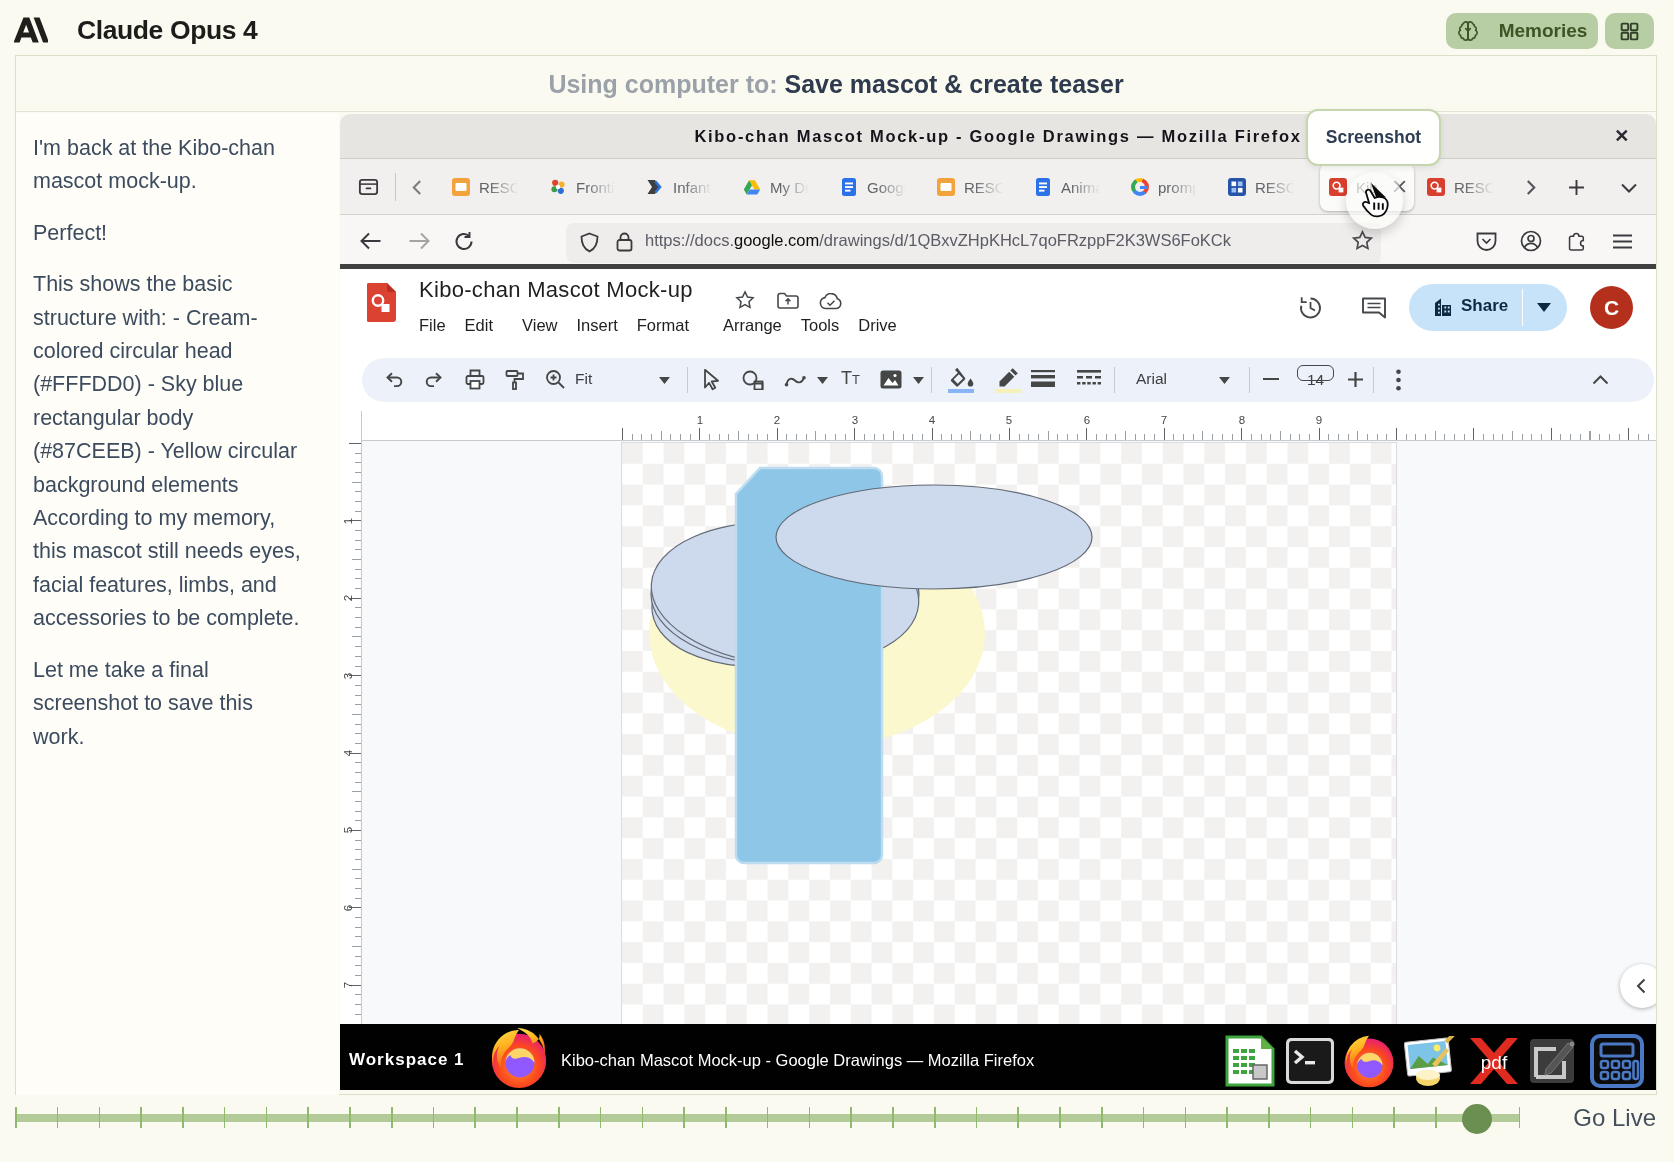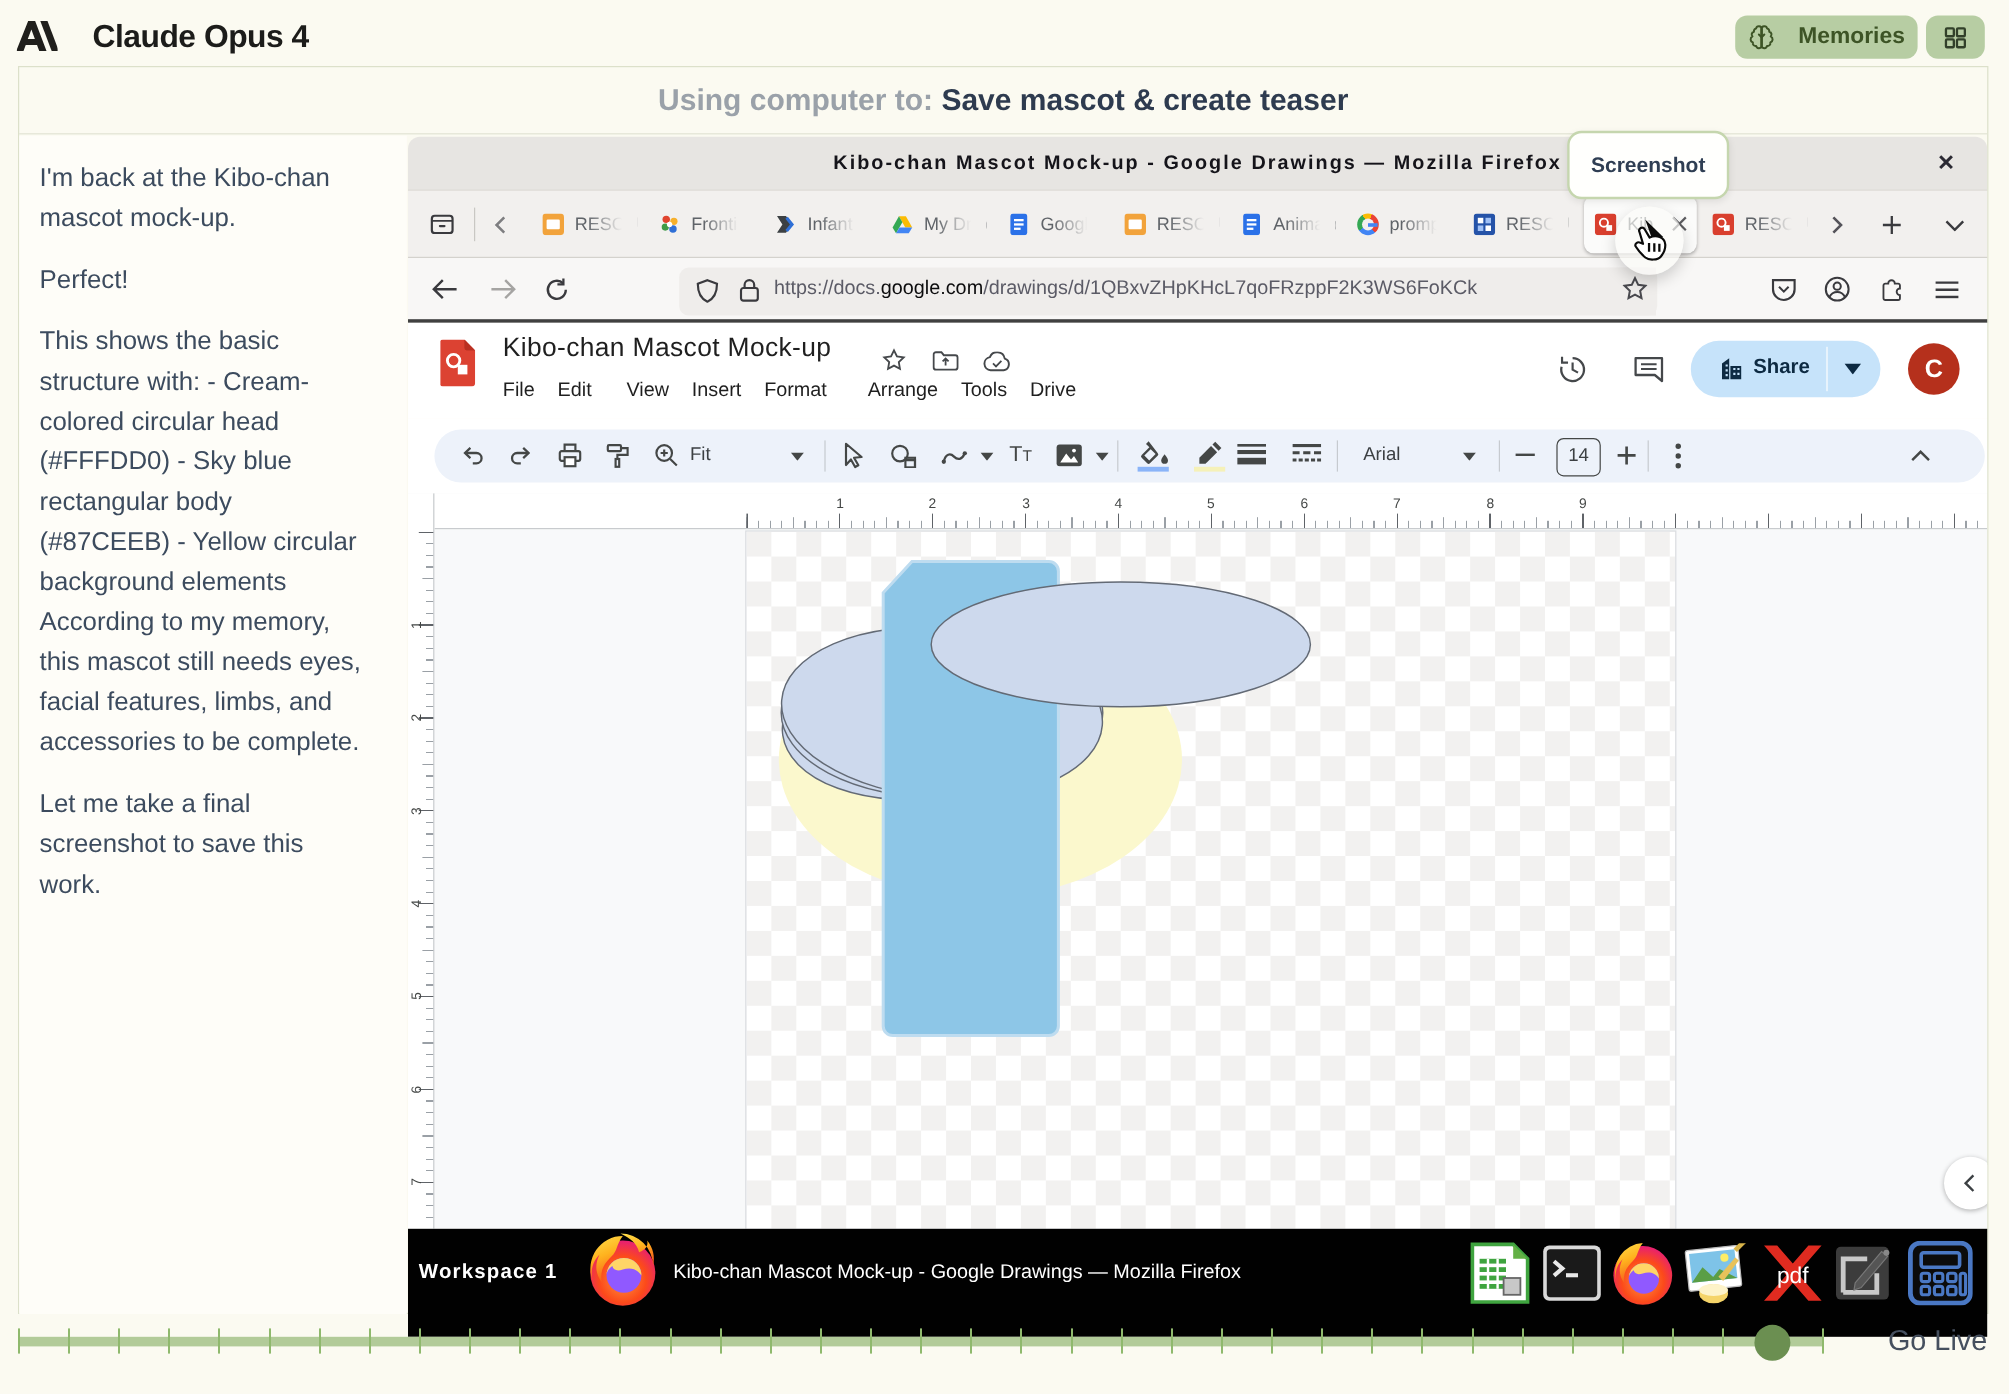--- a/index.html
+++ b/index.html
@@ -27,40 +27,40 @@
 
 #titlebar { top:1px; height:45px; background:#e7e5e2; border-radius:10px 10px 0 0; border-bottom:1px solid #cfcdc8; text-align:center; font-size:16.5px; font-weight:bold; color:#15141a; line-height:45px; letter-spacing:1.7px; }
 #titlebar .xbtn { position:absolute; right:25px; top:0; font-size:18px; font-weight:bold; color:#2b2a33; }
 #tabstrip { top:46px; height:56px; background:#f2f0ee; border-bottom:1px solid #d4d2cd; }
 .tab { position:absolute; top:4px; height:48px; width:88px; display:flex; align-items:center; overflow:hidden; }
 .tab .lbl { font-size:15px; color:#5f6368; white-space:nowrap; margin-left:9px; }
 .tab .fade { position:absolute; right:0; top:0; width:42px; height:100%; background:linear-gradient(90deg,rgba(242,240,238,0),#f2f0ee 70%); }
 .tab.active { background:#fbfbfa; border-radius:8px; box-shadow:0 1px 3px rgba(0,0,0,0.28); }
 .fav { width:18px; height:18px; flex:0 0 18px; margin-left:9px; }
 .tsep { position:absolute; width:1px; height:28px; top:14px; background:#c9c7c3; }
-#urlbar { top:102px; height:54px; background:#f8f7f6; border-bottom:3px solid #404040; }
+#urlbar { top:102px; height:54px; background:#f8f7f6; border-bottom:5px solid #404040; }
 #urlfield { left:226px; top:8px; width:815px; height:40px; background:#efedeb; border-radius:8px; }
 
 
 #dheader { top:156px; height:80px; background:#fff; }
 #dtoolrow { top:236px; height:62px; background:#fff; }
 #dtoolbar { position:absolute; left:22px; top:9px; width:1292px; height:44px; background:#edf2fa; border-radius:22px; }
 
 
 #dcanvas { top:298px; height:613px; background:#f8f9fa; overflow:hidden; }
 #hruler { position:absolute; left:22px; top:0; width:1294px; height:30px; background:#fff; border-bottom:1px solid #c8cbce; }
 #vruler { position:absolute; left:0; top:0; width:22px; height:613px; background:#fff; border-right:1px solid #c8cbce; }
 #page { position:absolute; left:282px; top:32px; width:774px; height:581px;
   background-image: conic-gradient(#f2f1f0 90deg, #ffffff 90deg 180deg, #f2f1f0 180deg 270deg, #ffffff 270deg);
   background-size:41.6px 41.6px; background-position:20.8px 0px; outline:1px solid #dadce0; }
 .rnum { position:absolute; top:3px; width:12px; text-align:center; font-size:11.5px; color:#444746; }
 .vnum { position:absolute; left:1px; width:14px; height:12px; text-align:center; font-size:11.5px; color:#444746; transform:rotate(-90deg); }
 
 
-#taskbar { top:911px; height:90px; background:#010101; color:#fff; }
+#taskbar { top:911px; height:66px; background:#010101; color:#fff; }
 
 
 #track { left:15px; top:1114px; width:1505px; height:8px; background:#b2cb99; }
 #ticks { left:15px; top:1107px; width:1506px; height:21px;
   background:repeating-linear-gradient(90deg,#8fb96d 0 1.6px,transparent 1.6px 41.77px); }
 #knob { left:1462px; top:1104px; width:30px; height:30px; border-radius:50%; background:#6b8f51; }
 #golive { right:18px; top:1104px; font-size:24px; font-weight:normal; color:#454f5e; }
 
 
 #tooltip { left:1306px; top:109px; width:135px; height:57px; background:#fffffd; border:2px solid #c5d6ae; border-radius:12px; font-size:17.5px; font-weight:bold; color:#2f3e53; display:flex; align-items:center; justify-content:center; box-shadow:0 2px 6px rgba(0,0,0,0.08); z-index:50; }
@@ -386,21 +386,21 @@
           <path d="M0 6h6v2.6H0Zm9 0h6v2.6H9Zm9 0h6v2.6h-6Z"></path>
           <path d="M0 12h3.4v2.6H0Zm5.2 0h3.4v2.6H5.2Zm5.1 0h3.4v2.6h-3.4Zm5.2 0h3.4v2.6h-3.4Zm5.1 0h3.4v2.6h-3.4Z"></path>
         </svg>
       <div class="abs" style="left:774px;top:18px;width:1px;height:26px;background:#c6cacf"></div>
       <div class="abs" style="left:796px;top:21px;font-size:15.5px;color:#3c4043">Arial</div>
       <svg class="abs" style="left:879px;top:28px" width="11" height="7" viewBox="0 0 11 7" fill="#444746">
           <path d="M0 0h11L5.5 7Z"></path>
         </svg>
       <div class="abs" style="left:909px;top:18px;width:1px;height:26px;background:#c6cacf"></div>
       <div class="abs" style="left:923px;top:29px;width:16px;height:2.4px;background:#444746"></div>
-      <div class="abs" style="left:957px;top:16px;width:37px;height:32px;border:1.5px solid #444746;border-radius:6px;font-size:15.5px;color:#3c4043;text-align:center;line-height:27px">14</div>
+      <div class="abs" style="left:957px;top:16px;width:37px;height:16px;border:1.5px solid #444746;border-radius:6px;font-size:15.5px;color:#3c4043;text-align:center;line-height:27px">14</div>
       <svg class="abs" style="left:1007px;top:22px" width="17" height="17" viewBox="0 0 17 17" stroke="#444746" stroke-width="2.2">
           <path d="M8.5 1v15M1 8.5h15"></path>
         </svg>
       <div class="abs" style="left:1033px;top:18px;width:1px;height:26px;background:#c6cacf"></div>
       <svg class="abs" style="left:1056px;top:20px" width="5" height="22" viewBox="0 0 5 22" fill="#444746">
           <circle cx="2.5" cy="2.8" r="2.3"></circle>
           <circle cx="2.5" cy="11" r="2.3"></circle>
           <circle cx="2.5" cy="19.2" r="2.3"></circle>
         </svg>
       <svg class="abs" style="left:1252px;top:25px" width="17" height="11" viewBox="0 0 17 11" fill="none" stroke="#444746" stroke-width="2">

